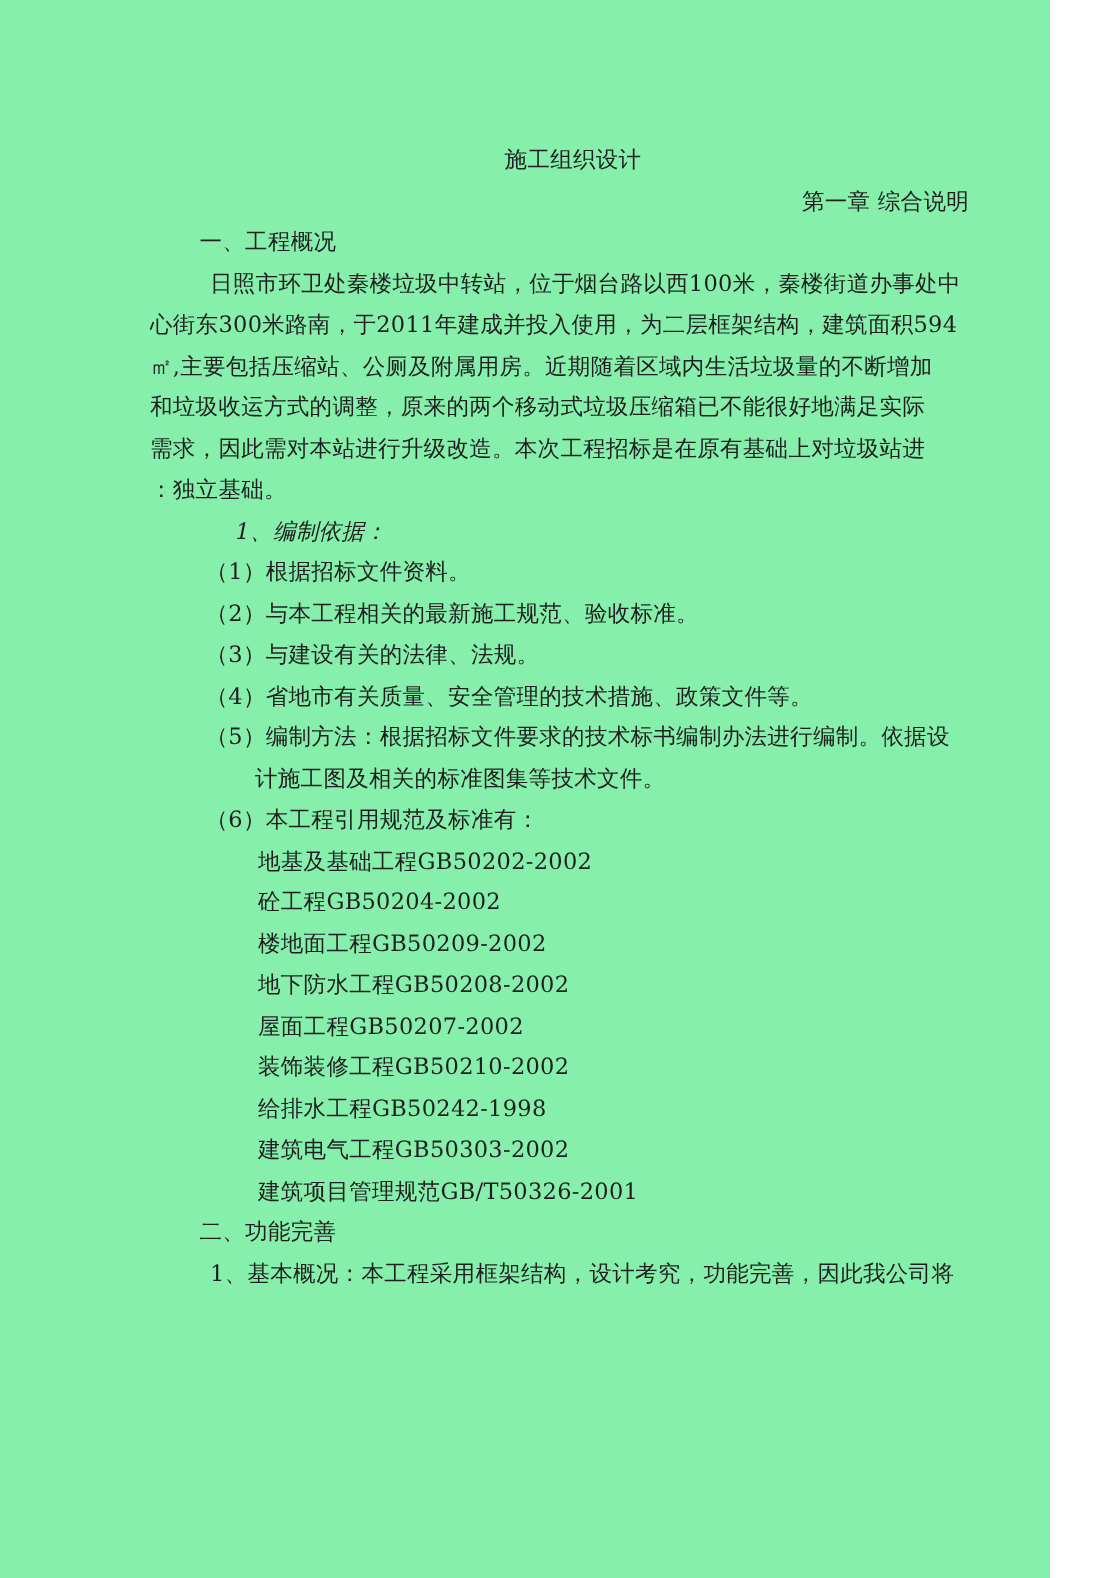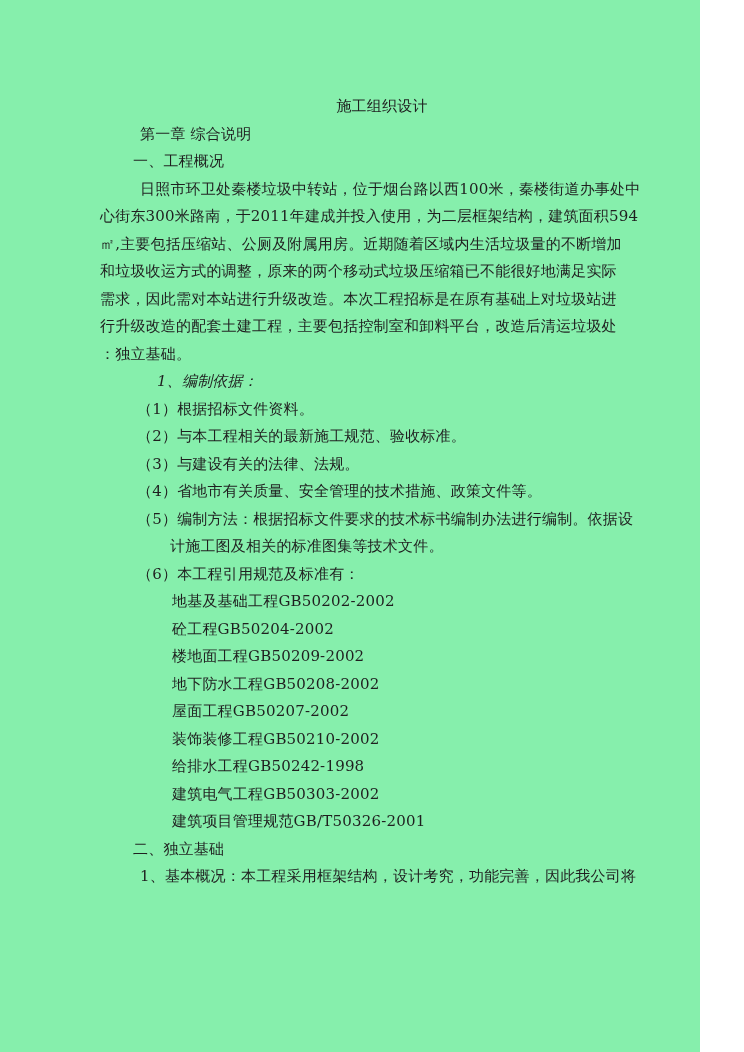--- a/index.html
+++ b/index.html
@@ -24,21 +24,21 @@
     line-height: 27.5px;
     color: #1f1f1f;
     letter-spacing: 0.2px;
   }
   .line {
     height: 27.5px;
     white-space: nowrap;
   }
   
   .c-title { text-align: center; padding-left: 18px; }
-  .c-sub   { text-align: left; padding-left: 40px; }
+  .c-sub   { text-align: right; padding-left: 40px; }
   .sec     { padding-left: 33px; }
   .pfirst  { padding-left: 40px; }
   .flush   { padding-left: 0; }
   .num     { padding-left: 57px; font-style: italic; }
   .paren   { padding-left: 37px; }
   .subwrap { padding-left: 70px; }
   .std     { padding-left: 72px; }
 </style>
 </head>
 <body>
@@ -49,21 +49,20 @@
     <div class="line c-title">施工组织设计</div>
     <div class="line c-sub">第一章 综合说明</div>
 
     <div class="line sec">一、工程概况</div>
 
     <div class="line pfirst">日照市环卫处秦楼垃圾中转站，位于烟台路以西100米，秦楼街道办事处中</div>
     <div class="line flush">心街东300米路南，于2011年建成并投入使用，为二层框架结构，建筑面积594</div>
     <div class="line flush">㎡,主要包括压缩站、公厕及附属用房。近期随着区域内生活垃圾量的不断增加</div>
     <div class="line flush">和垃圾收运方式的调整，原来的两个移动式垃圾压缩箱已不能很好地满足实际</div>
     <div class="line flush">需求，因此需对本站进行升级改造。本次工程招标是在原有基础上对垃圾站进</div>
-    <div class="line flush">行升级改造的配套土建工程，主要包括控制室和卸料平台，改造后清运垃圾处</div>
     <div class="line flush">：独立基础。</div>
 
     <div class="line num">1、编制依据：</div>
 
     <div class="line paren">（1）根据招标文件资料。</div>
     <div class="line paren">（2）与本工程相关的最新施工规范、验收标准。</div>
     <div class="line paren">（3）与建设有关的法律、法规。</div>
     <div class="line paren">（4）省地市有关质量、安全管理的技术措施、政策文件等。</div>
     <div class="line paren">（5）编制方法：根据招标文件要求的技术标书编制办法进行编制。依据设</div>
     <div class="line subwrap">计施工图及相关的标准图集等技术文件。</div>
@@ -72,17 +71,17 @@
     <div class="line std">地基及基础工程GB50202-2002</div>
     <div class="line std">砼工程GB50204-2002</div>
     <div class="line std">楼地面工程GB50209-2002</div>
     <div class="line std">地下防水工程GB50208-2002</div>
     <div class="line std">屋面工程GB50207-2002</div>
     <div class="line std">装饰装修工程GB50210-2002</div>
     <div class="line std">给排水工程GB50242-1998</div>
     <div class="line std">建筑电气工程GB50303-2002</div>
     <div class="line std">建筑项目管理规范GB/T50326-2001</div>
 
-    <div class="line sec">二、独立基础</div>
+    <div class="line sec">二、功能完善</div>
     <div class="line pfirst">1、基本概况：本工程采用框架结构，设计考究，功能完善，因此我公司将</div>
 
   </div>
 </div>
 
 </body></html>

